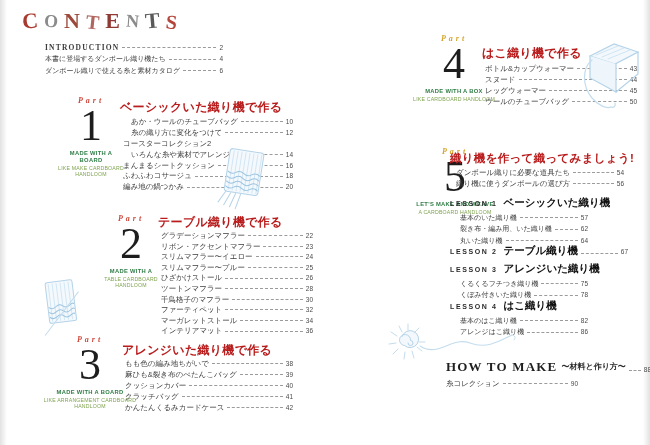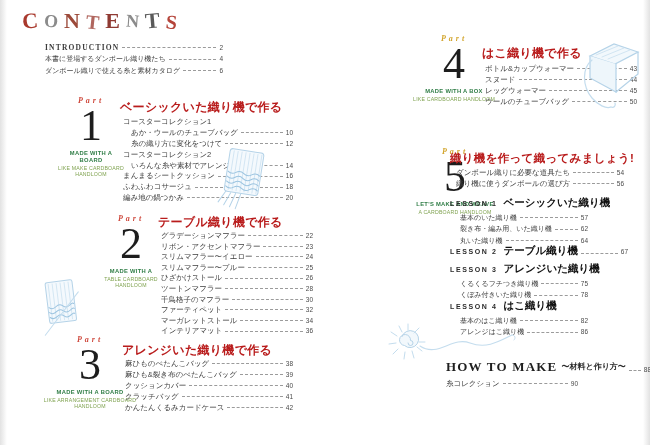--- a/index.html
+++ b/index.html
@@ -118,23 +118,20 @@
   </div>
 
 <div class="part-col" id="pc1">
   <div class="part-word pw-red">Part</div>
   <div class="part-num">1</div>
   <div class="cap1">MADE WITH A BOARD</div>
   <div class="cap2">LIKE MAKE CARDBOARD HANDLOOM</div>
 </div>
 <div class="part-title" id="title1">ベーシックいた織り機で作る</div>
 <div class="abs toc-list" id="list1">
-    <div class="toc-row">
-      <span class="lbl">コースターコレクション1</span>
-    </div>
     <div class="toc-row sub">
       <span class="lbl">あか・ウールのチューブバッグ</span>
       <span class="leader"></span>
       <span class="pg">10</span>
     </div>
     <div class="toc-row sub">
       <span class="lbl">糸の織り方に変化をつけて</span>
       <span class="leader"></span>
       <span class="pg">12</span>
     </div>
@@ -225,21 +222,21 @@
 
 <div class="part-col" id="pc3">
   <div class="part-word pw-red">Part</div>
   <div class="part-num">3</div>
   <div class="cap1">MADE WITH A BOARD</div>
   <div class="cap2">LIKE ARRANGEMENT CARDBOARD HANDLOOM</div>
 </div>
 <div class="part-title" id="title3">アレンジいた織り機で作る</div>
 <div class="abs toc-list" id="list3">
     <div class="toc-row">
-      <span class="lbl">麻ひものぺたんこバッグ</span>
+      <span class="lbl">もも色の編み地ちがいで</span>
       <span class="leader"></span>
       <span class="pg">38</span>
     </div>
     <div class="toc-row">
       <span class="lbl">麻ひも&amp;裂き布のぺたんこバッグ</span>
       <span class="leader"></span>
       <span class="pg">39</span>
     </div>
     <div class="toc-row">
       <span class="lbl">クッションカバー</span>

